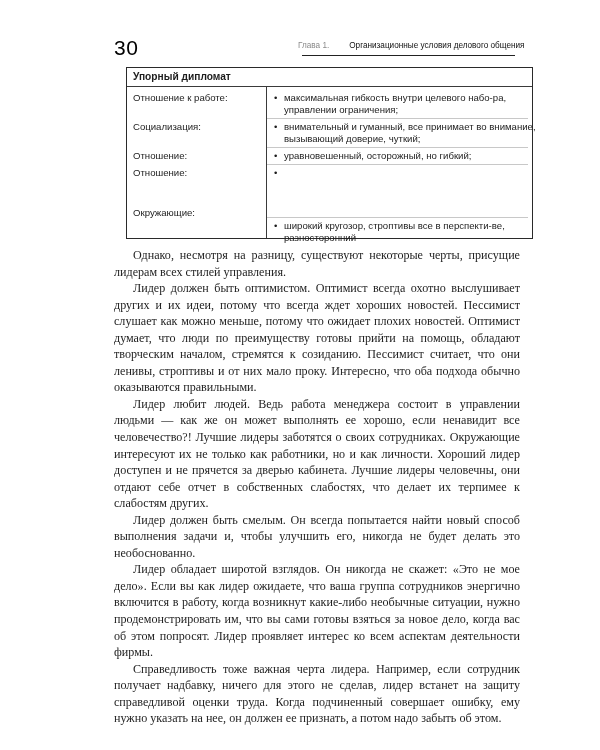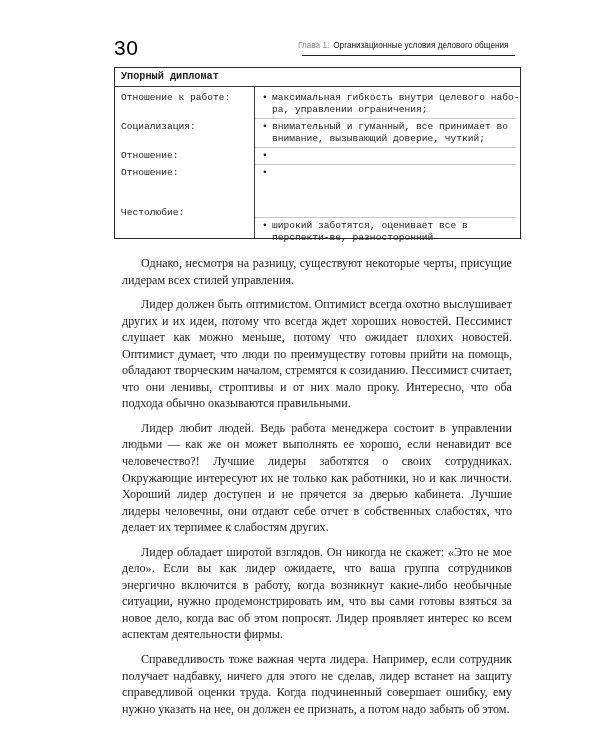--- a/index.html
+++ b/index.html
@@ -8,46 +8,46 @@
       color: #1a1a1a;
     }
     .page-num {
       position: absolute; left: 114px; top: 36px;
       font-family: "Liberation Sans", sans-serif; font-size: 21px; color: #000000; letter-spacing: 0.5px;
     }
     .running-head {
       position: absolute; left: 298px; top: 41px; width: 218px;
       font-family: "Liberation Sans", sans-serif; font-size: 8.2px; white-space: nowrap;
     }
-    .running-head .chap { color: #8a8a8a; margin-right: 4px; }
+    .running-head .chap { color: #8a8a8a; margin-right: 20px; }
     .running-head .title { font-weight: normal; color: #111; }
     .head-rule {
       position: absolute; left: 302px; top: 55px; width: 213px; height: 0; border-top: 1.3px solid #222;
     }
     .table {
-      position: absolute; left: 114px; top: 67px; width: 407px; height: 172px;
+      position: absolute; left: 126px; top: 67px; width: 407px; height: 172px;
       border: 1.2px solid #2a2a2a; box-sizing: border-box;
-      font-family: Liberation Mono, monospace; font-size: 9.6px; line-height: 12.3px; color: #1c1c1c;
+      font-family: Liberation Sans, sans-serif; font-size: 9.6px; line-height: 12.3px; color: #1c1c1c;
     }
     .table-head {
       height: 19px; border-bottom: 1px solid #3a3a3a; box-sizing: border-box;
       padding: 3px 0 0 6px; font-weight: bold; font-size: 10.2px;
     }
     .table-body { position: relative; height: 151px; }
     .vline { position: absolute; left: 139px; top: 0; bottom: 0; border-left: 1px solid #3a3a3a; }
     .lbl { position: absolute; left: 6px; }
     .item { position: absolute; left: 147px; width: 252px; padding-left: 10px; }
     .item .bullet { position: absolute; left: 0; top: 0; }
     .sep { position: absolute; left: 140px; right: 4px; border-top: 1px solid #c8c8c8; }
     .body-text {
       position: absolute; left: 114px; top: 247px; width: 406px;
       font-family: "Liberation Serif", serif; font-size: 12.1px; line-height: 16.55px; color: #1e1e1e;
       text-align: justify; hyphens: manual;
     }
-    .body-text p { margin: 8px; text-indent: 19px; }
+    .body-text p { margin: 0; text-indent: 19px; }
   </style>
 </head>
 <body>
 
 <div class="page-num">30</div>
 <div class="running-head">
   <span class="chap">Глава 1.</span><span class="title">Организационные условия делового общения</span>
 </div>
 <div class="head-rule"></div>
 
@@ -66,37 +66,39 @@
     <div class="lbl" style="top:34px">Социализация:</div>
     <div class="item" style="top:34px">
       <span class="bullet">•</span>
       <span>внимательный и гуманный, все принимает во внимание, вызывающий доверие, чуткий;</span>
     </div>
     <div class="sep" style="top:60px"></div>
 
     <div class="lbl" style="top:63px">Отношение:</div>
     <div class="item" style="top:63px">
       <span class="bullet">•</span>
+      <span>уравновешенный, осторожный, но гибкий;</span>
     </div>
     <div class="sep" style="top:77px"></div>
 
     <div class="lbl" style="top:80px">Отношение:</div>
     <div class="item" style="top:80px">
       <span class="bullet">•</span>
     </div>
     <div class="sep" style="top:130px"></div>
 
-    <div class="lbl" style="top:120px">Честолюбие:</div>
+    <div class="lbl" style="top:120px">Окружающие:</div>
     <div class="item" style="top:133px">
       <span class="bullet">•</span>
-      <span>широкий заботятся, оценивает все в перспекти-ве, разносторонний</span>
+      <span>широкий кругозор, строптивы все в перспекти-ве, разносторонний</span>
     </div>
   </div>
 </div>
 
 <div class="body-text">
   <p>Однако, несмотря на разницу, существуют некоторые черты, присущие лидерам всех стилей управления.</p>
   <p>Лидер должен быть оптимистом. Оптимист всегда охотно выслушивает других и их идеи, потому что всегда ждет хороших новостей. Пессимист слушает как можно меньше, потому что ожидает плохих новостей. Оптимист думает, что люди по преимуществу готовы прийти на помощь, обладают творческим началом, стремятся к созиданию. Пессимист считает, что они ленивы, строптивы и от них мало проку. Интересно, что оба подхода обычно оказываются правильными.</p>
   <p>Лидер любит людей. Ведь работа менеджера состоит в управлении людьми — как же он может выполнять ее хорошо, если ненавидит все человечество?! Лучшие лидеры заботятся о своих сотрудниках. Окружающие интересуют их не только как работники, но и как личности. Хороший лидер доступен и не прячется за дверью кабинета. Лучшие лидеры человечны, они отдают себе отчет в собственных слабостях, что делает их терпимее к слабостям других.</p>
+  <p>Лидер должен быть смелым. Он всегда попытается найти новый способ выполнения задачи и, чтобы улучшить его, никогда не будет делать это необоснованно.</p>
   <p>Лидер обладает широтой взглядов. Он никогда не скажет: «Это не мое дело». Если вы как лидер ожидаете, что ваша группа сотрудников энергично включится в работу, когда возникнут какие-либо необычные ситуации, нужно продемонстрировать им, что вы сами готовы взяться за новое дело, когда вас об этом попросят. Лидер проявляет интерес ко всем аспектам деятельности фирмы.</p>
   <p>Справедливость тоже важная черта лидера. Например, если сотрудник получает надбавку, ничего для этого не сделав, лидер встанет на защиту справедливой оценки труда. Когда подчиненный совершает ошибку, ему нужно указать на нее, он должен ее признать, а потом надо забыть об этом.</p>
 
 </div>
 
 </body></html>

